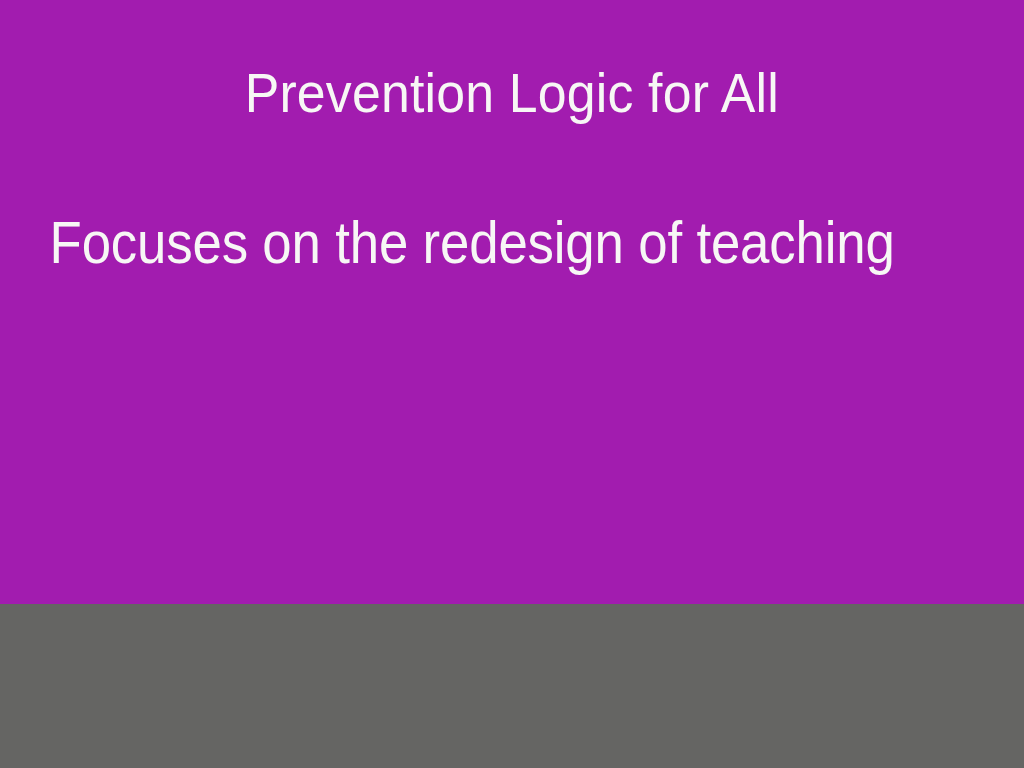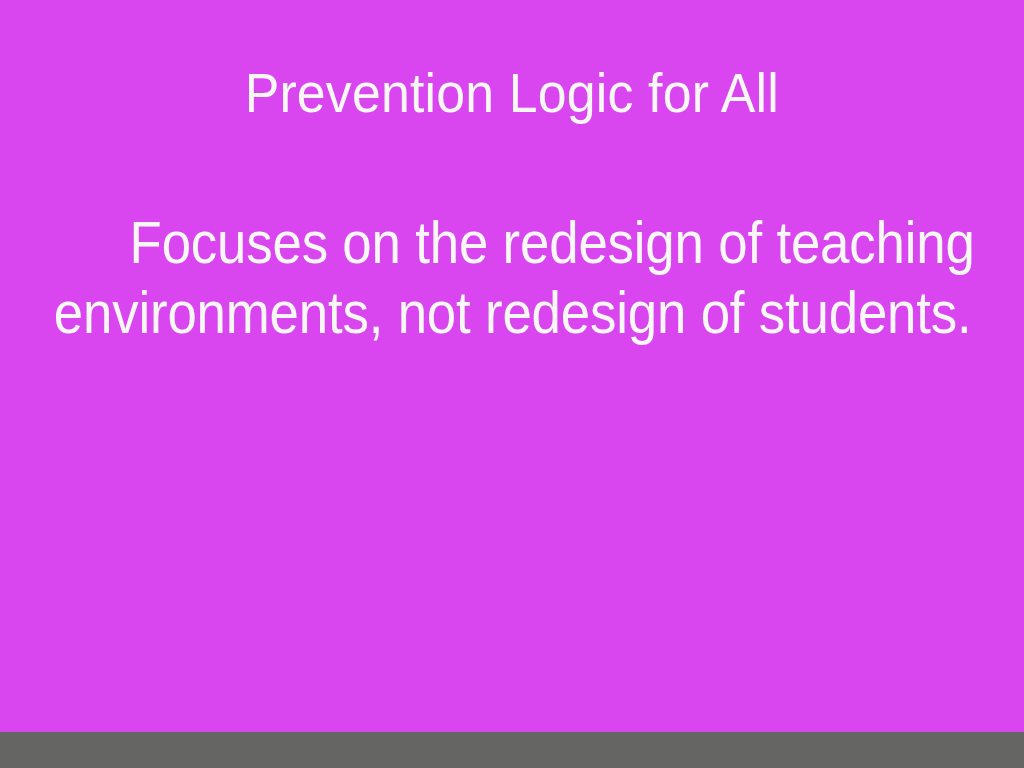--- a/index.html
+++ b/index.html
@@ -12,22 +12,22 @@
   }
 
   body {
     font-family: "Liberation Sans", sans-serif;
     background: #656563;
   }
 
   #slide {
     position: relative;
     width: 1024px;
-    height: 732px;
-    background: #d946ef;
+    height: 604px;
+    background: #a21caf;
     overflow: hidden;
   }
 
   
   #slide-title {
     position: absolute;
     left: 0;
     top: 62px;
     width: 1024px;
     text-align: center;
@@ -50,21 +50,21 @@
     left: 0;
     top: 208px;
     width: 1024px;
     text-align: center;
     color: #f7f7f5;
   }
 
   #slide-body .body-line {
     display: block;
     width: 1024px;
-    text-align: right;
+    text-align: left;
     font-size: 59px;
     line-height: 70px;
     font-weight: 400;
     letter-spacing: -0.2px;
     white-space: nowrap;
     color: #f7f7f5;
   }
 
   #slide-body .body-line .sq {
     display: inline-block;
@@ -76,16 +76,15 @@
 <body>
 
 <div id="slide">
 
   <div id="slide-title">
     <span class="sq">Prevention Logic for All</span>
   </div>
 
   <div id="slide-body">
     <span class="body-line"><span class="sq">Focuses on the redesign of teaching</span></span>
-    <span class="body-line"><span class="sq">environments, not redesign of students.</span></span>
   </div>
 
 </div>
 
 </body></html>

